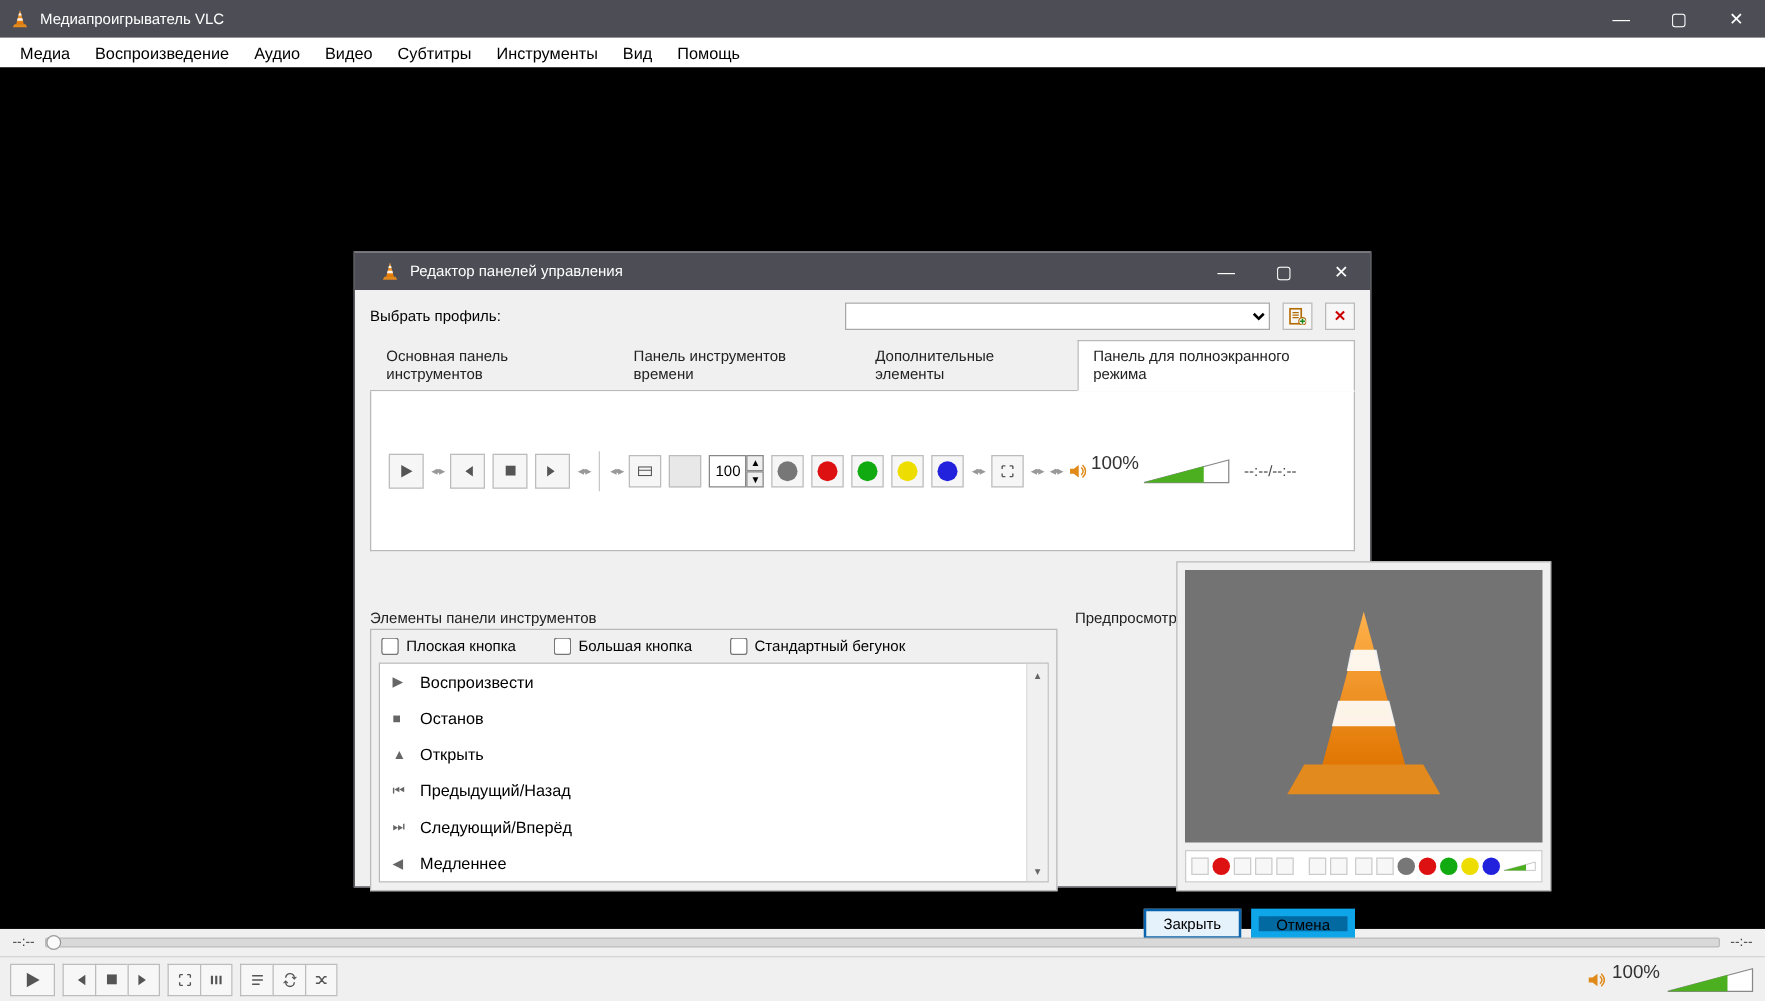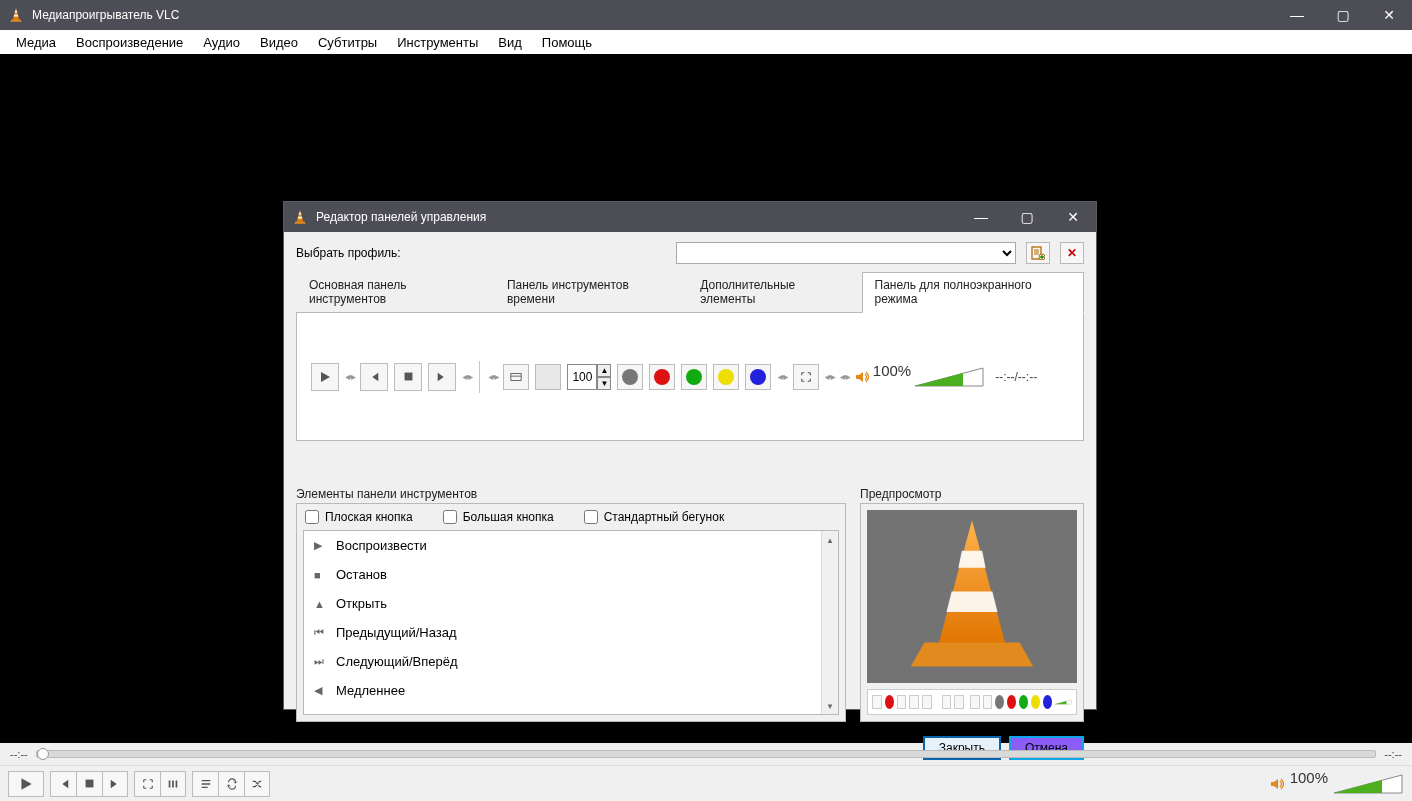--- a/index.html
+++ b/index.html
@@ -33,21 +33,21 @@
 .vol-pct { font-size: 15px; color: #333; margin-bottom:12px;}
 
 
 .volwedge { width: 70px; height: 22px; position: relative; }
 
 
 svg.icon { width: 14px; height: 14px; }
 
 
 .dialog { position: absolute; left: 283px; top: 147px; width: 814px; height: 509px; background: #f0f0f0; border: 1px solid #5c5c64; display: flex; flex-direction: column; box-shadow: 0 8px 24px rgba(0,0,0,.35); }
-.dlg-titlebar { height: 30px; background: #4d4d55; color: #fff; display: flex; align-items: center; padding-left: 8px; }
+.dlg-titlebar { height: 30px; background: #4d4d55; color: #fff; display: flex; align-items: center; padding-left: 20px; }
 .dlg-titlebar .title { font-size: 12px; }
 .dlg-body { flex: 1; padding: 10px 12px 12px; display: flex; flex-direction: column; gap: 8px; font-size: 12px;}
 
 .profile-row { display: flex; align-items: center; gap: 10px; }
 .profile-row label { font-size: 12px; width: 370px;}
 .profile-select { flex: 1; height: 22px; border: 1px solid #a9a9a9; background: #fff; }
 .sqbtn { width: 24px; height: 22px; border: 1px solid #b9b9b9; background: #f7f7f7; display: flex; align-items:center; justify-content:center; }
 .sqbtn.red { color: #c00; font-weight:bold;}
 .newprof { color:#b36b00; }
 
@@ -76,30 +76,30 @@
 .elements-inner { border:1px solid #b9b9b9; background:#f0f0f0; flex:1; display:flex; flex-direction:column;}
 .chk-row { display:flex; gap:30px; padding:6px 8px;}
 .chk { display:flex; align-items:center; gap:6px; font-size:12px;}
 .chk input { width:14px; height:14px;}
 .elem-list { flex:1; background:#fff; border:1px solid #b9b9b9; margin:0 6px 6px; overflow:hidden; position:relative;}
 .elem-item { display:flex; align-items:center; gap:10px; padding:7px 10px; font-size:13px;}
 .elem-icon { width:12px; color:#666; font-size:11px;}
 .scroll-stub { position:absolute; right:0; top:0; bottom:0; width:17px; background:#f0f0f0; border-left:1px solid #ddd; display:flex; flex-direction:column; justify-content:space-between; align-items:center; font-size:9px; color:#666;}
 .scroll-stub div{height:17px; display:flex; align-items:center; justify-content:center; width:100%;}
 
-.preview-box { width:224px; display:flex; flex-direction:column;}
+.preview-box { width:224px; display:flex; flex-direction:row;}
 .preview-inner { border:1px solid #b9b9b9; background:#f0f0f0; flex:1; padding:6px; display:flex; flex-direction:column; gap:6px;}
 .preview-vid { flex:1; background:#737373; display:flex; align-items:center; justify-content:center;}
 .preview-ctrls { height:26px; background:#fff; border:1px solid #ccc; display:flex; align-items:center; padding:0 4px; gap:3px;}
 .mini { width:14px; height:14px; border:1px solid #ccc; background:#f7f7f7;}
 .mini.dot { border-radius:50%; border:none;}
 .pv-wedge{width:26px;height:14px;}
 
 .dlg-buttons { display:flex; justify-content:flex-end; gap:8px; padding-top:6px;}
-.dlg-btn { height:24px; padding:0 14px; font-size:12px; border:2px solid #0ea5e9; background:#8b5cf6;}
+.dlg-btn { height:24px; padding:0 14px; font-size:12px; border:6px solid #0ea5e9; background:#0369a1;}
 .dlg-btn.primary { border:2px solid #0a64ad; background:#e5f1fb;}
 
 
 .preview-cone svg { width: 170px; height: 170px; }
 </style>
 </head>
 <body>
 
 <svg width="0" height="0" style="position:absolute">
   <defs>

